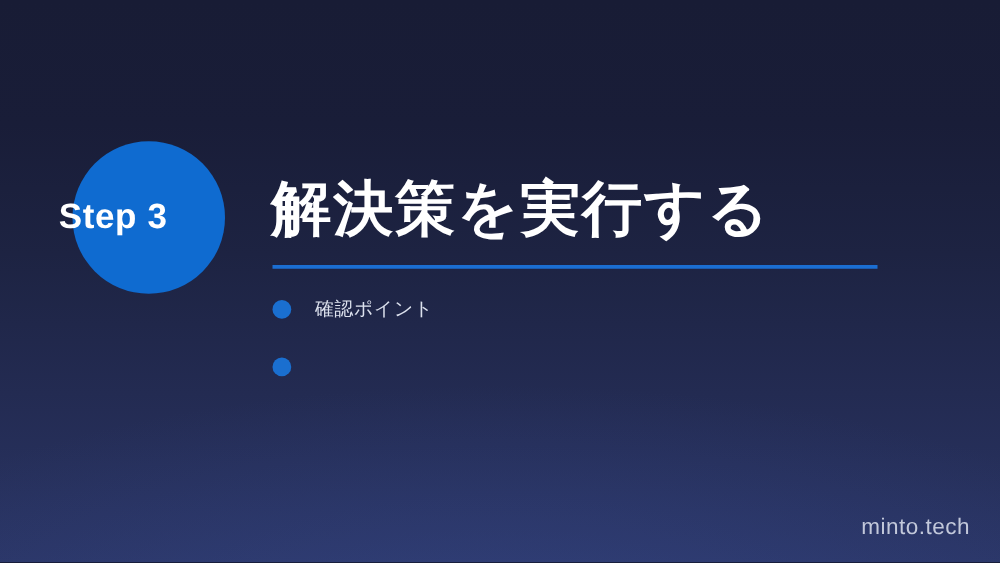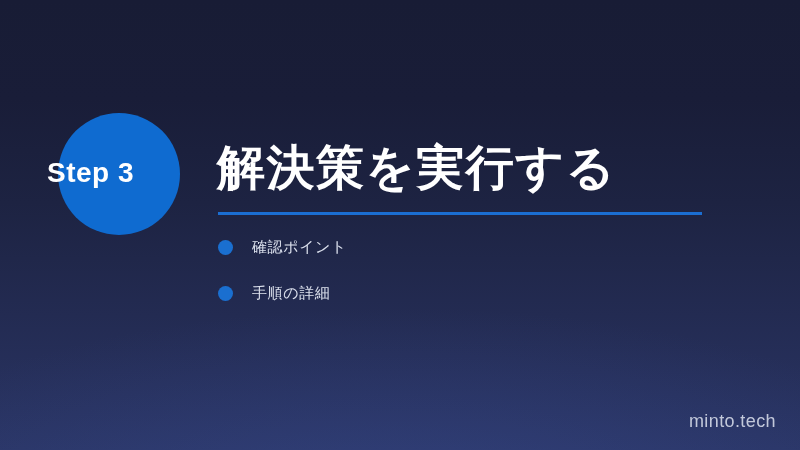--- a/index.html
+++ b/index.html
@@ -128,19 +128,18 @@
 
   <div class="title-rule"></div>
 
   <ul class="bullet-list">
     <li class="bullet-item">
       <span class="bullet-dot"></span>
       <span class="bullet-text">確認ポイント</span>
     </li>
     <li class="bullet-item">
       <span class="bullet-dot"></span>
-      <span class="bullet-text">手順の詳細</span>
     </li>
   </ul>
 
   <div class="footer-brand">minto.tech</div>
 
 </div>
 
 </body></html>

